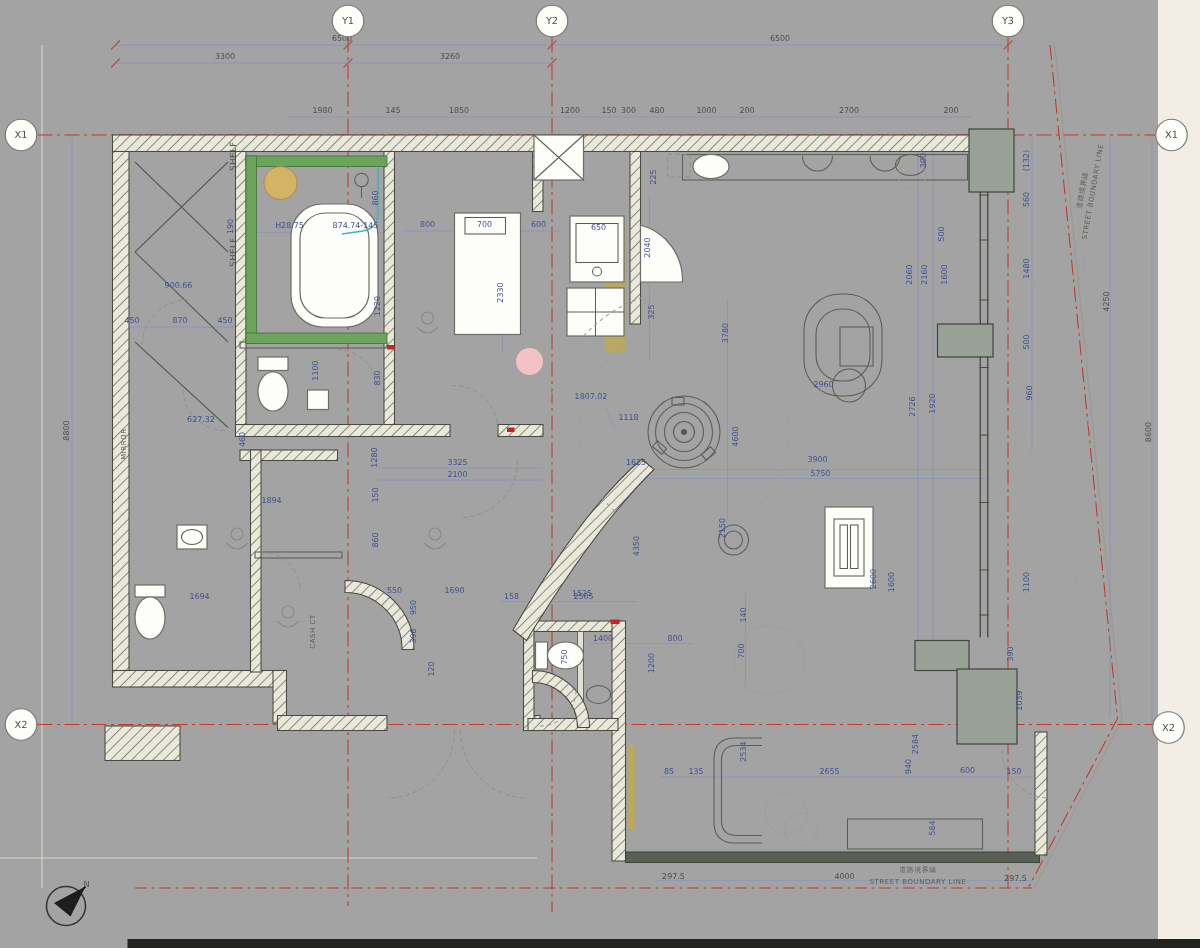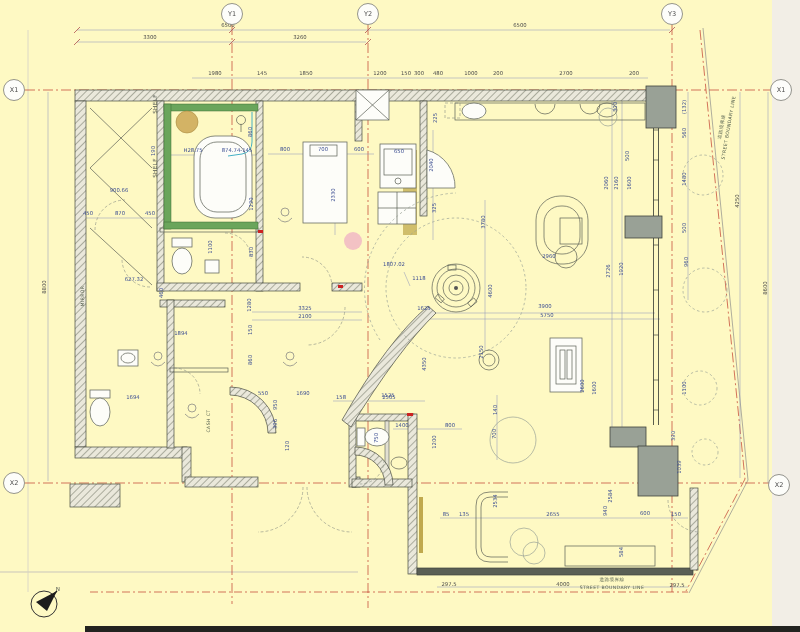--- a/index.html
+++ b/index.html
@@ -1,16 +1,16 @@
 <!DOCTYPE html>
 <html><head>
 <meta charset="utf-8">
 <style>
   html,body{margin:0;padding:0;background:#d8d8d4;}
-  #page{position:relative;width:800px;height:632px;background:#fef9c3;overflow:hidden;margin:0 auto;
+  #page{position:relative;width:800px;height:632px;background:#a3a3a3;overflow:hidden;margin:0 auto;
         font-family:"DejaVu Sans",sans-serif;}
   svg{display:block}
   svg text{font-family:"DejaVu Sans",sans-serif;text-anchor:middle;}
   .dim{font-size:5.3px;fill:#3d4f93;}
   .dim.d{fill:#4c4c4c;}
   .lbl{font-size:5.6px;fill:#4f554f;letter-spacing:.4px;}
   .lbl.tiny{font-size:4.6px;fill:#55604f;}
   .bubble-circle{fill:#fdfdfa;stroke:#7a7a74;stroke-width:.8;}
   .bubble-text{font-size:6.5px;fill:#4c4c4c;}
   .wall{fill:url(#h);stroke:#474b40;stroke-width:.7;}

